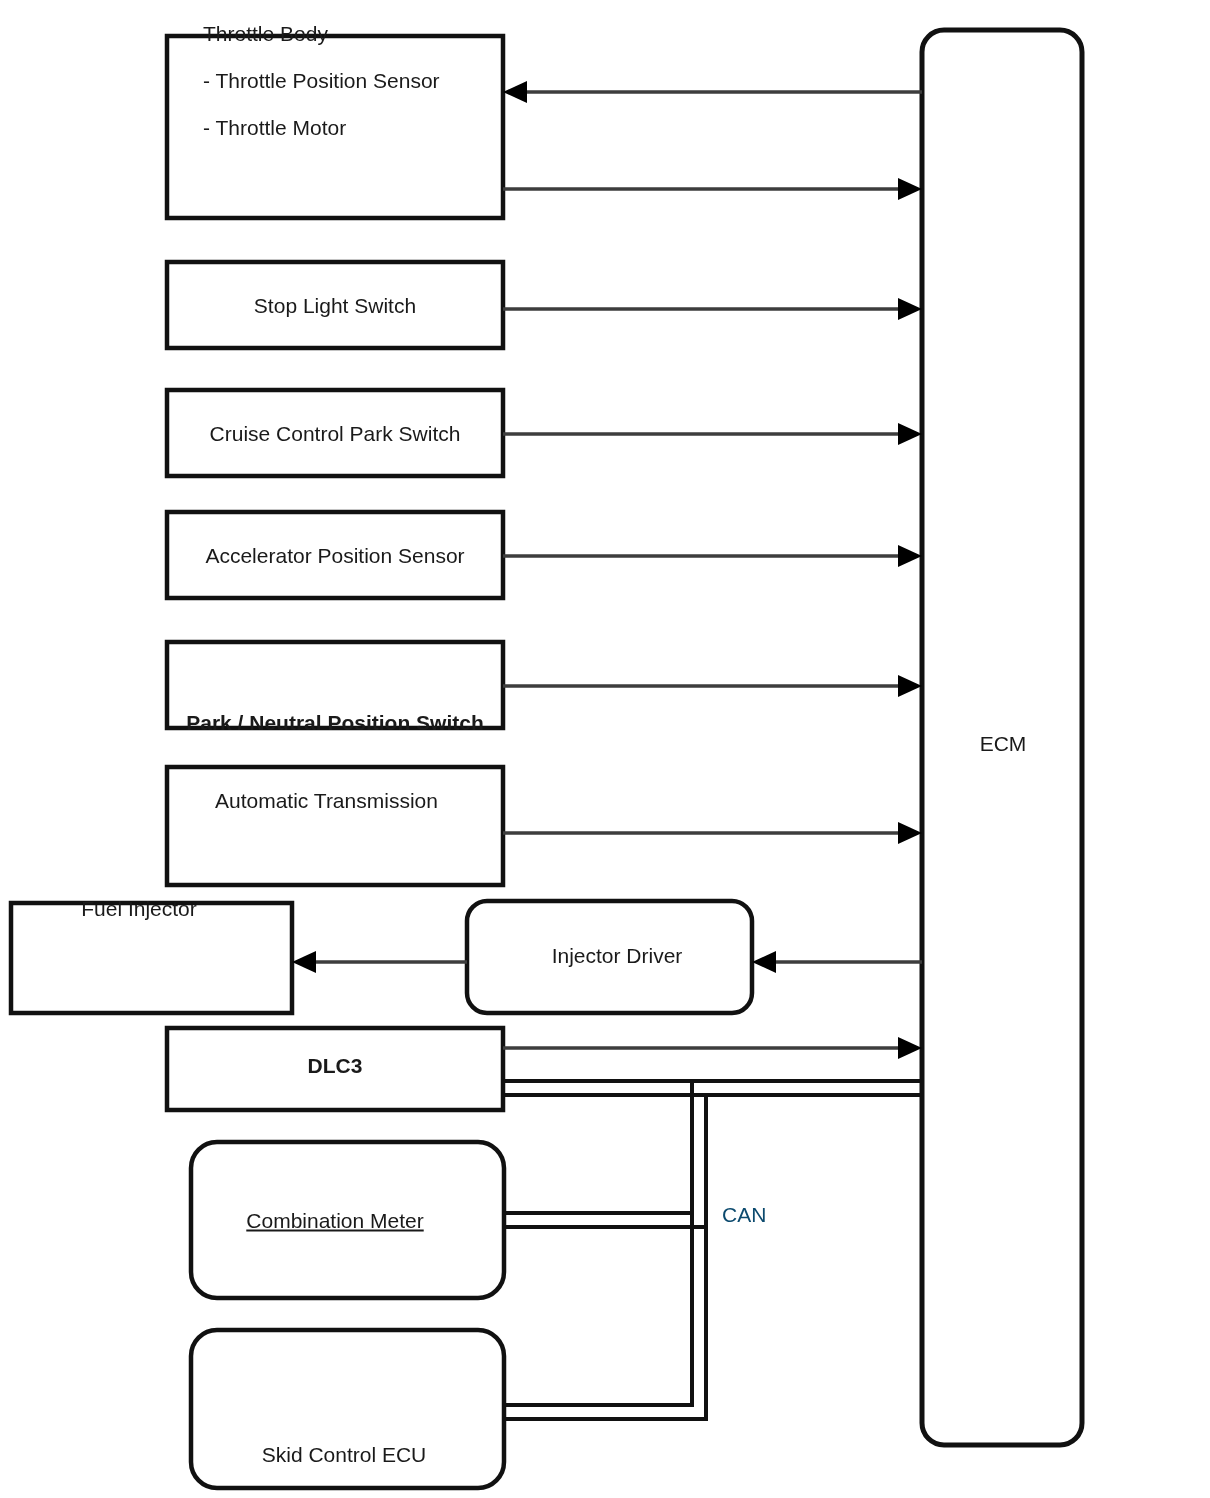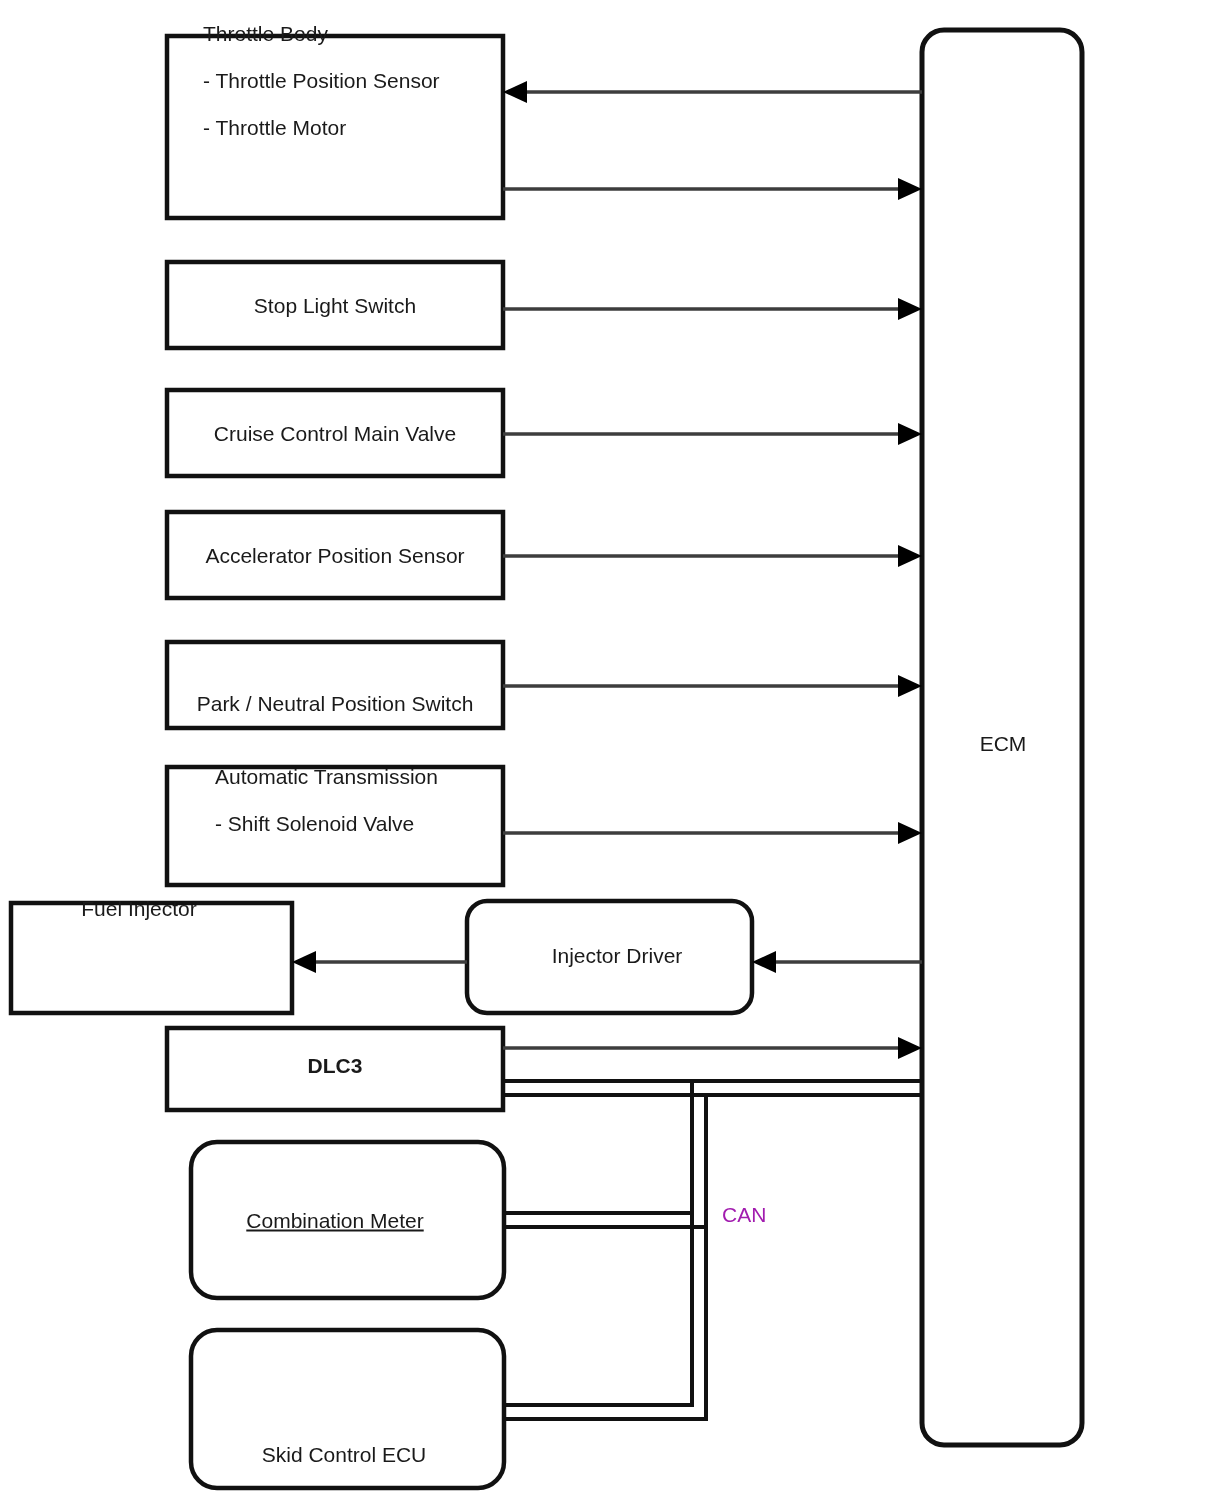--- a/index.html
+++ b/index.html
@@ -22,21 +22,21 @@
   }
   .node-label.centered{
     text-align:left;
     transform:translate(-50%,-50%);
   }
   .node-label.left{
     transform:translateY(-50%);
   }
   .can-label{
     position:absolute;
-    color:#a21caf;
+    color:#0c4a6e;
     font-size:21px;
     white-space:nowrap;
     transform:translateY(-50%);
   }
   .multiline{
     line-height:47px;
   }
 </style>
 </head>
 <body>
@@ -124,29 +124,28 @@
   </svg>
 
   <div class="node-label left multiline" style="left:203px; top:80px;">
     <div>Throttle Body</div>
     <div>- Throttle Position Sensor</div>
     <div>- Throttle Motor</div>
   </div>
 
   <div class="node-label centered" style="left:335px; top:305px;">Stop Light Switch</div>
 
-  <div class="node-label centered" style="left:335px; top:433px;">Cruise Control Main Valve</div>
+  <div class="node-label centered" style="left:335px; top:433px;">Cruise Control Park Switch</div>
 
   <div class="node-label centered" style="left:335px; top:555px;">Accelerator Position Sensor</div>
 
-  <div class="node-label centered" style="left:335px; top:703px;">Park / Neutral Position Switch</div>
+  <div class="node-label centered" style="left:335px; top:722px;font-weight:bold;">Park / Neutral Position Switch</div>
 
   <div class="node-label left multiline" style="left:195px; top:800px;margin-left:20px;">
     <div>Automatic Transmission</div>
-    <div>- Shift Solenoid Valve</div>
   </div>
 
   <div class="node-label centered" style="left:139px; top:908px;">Fuel Injector</div>
 
   <div class="node-label centered" style="left:608px; top:955px;margin-left:9px;">Injector Driver</div>
 
   <div class="node-label centered" style="left:335px; top:1065px;font-weight:bold;">DLC3</div>
 
   <div class="node-label centered" style="left:335px; top:1220px;text-decoration:underline;">Combination Meter</div>
 

